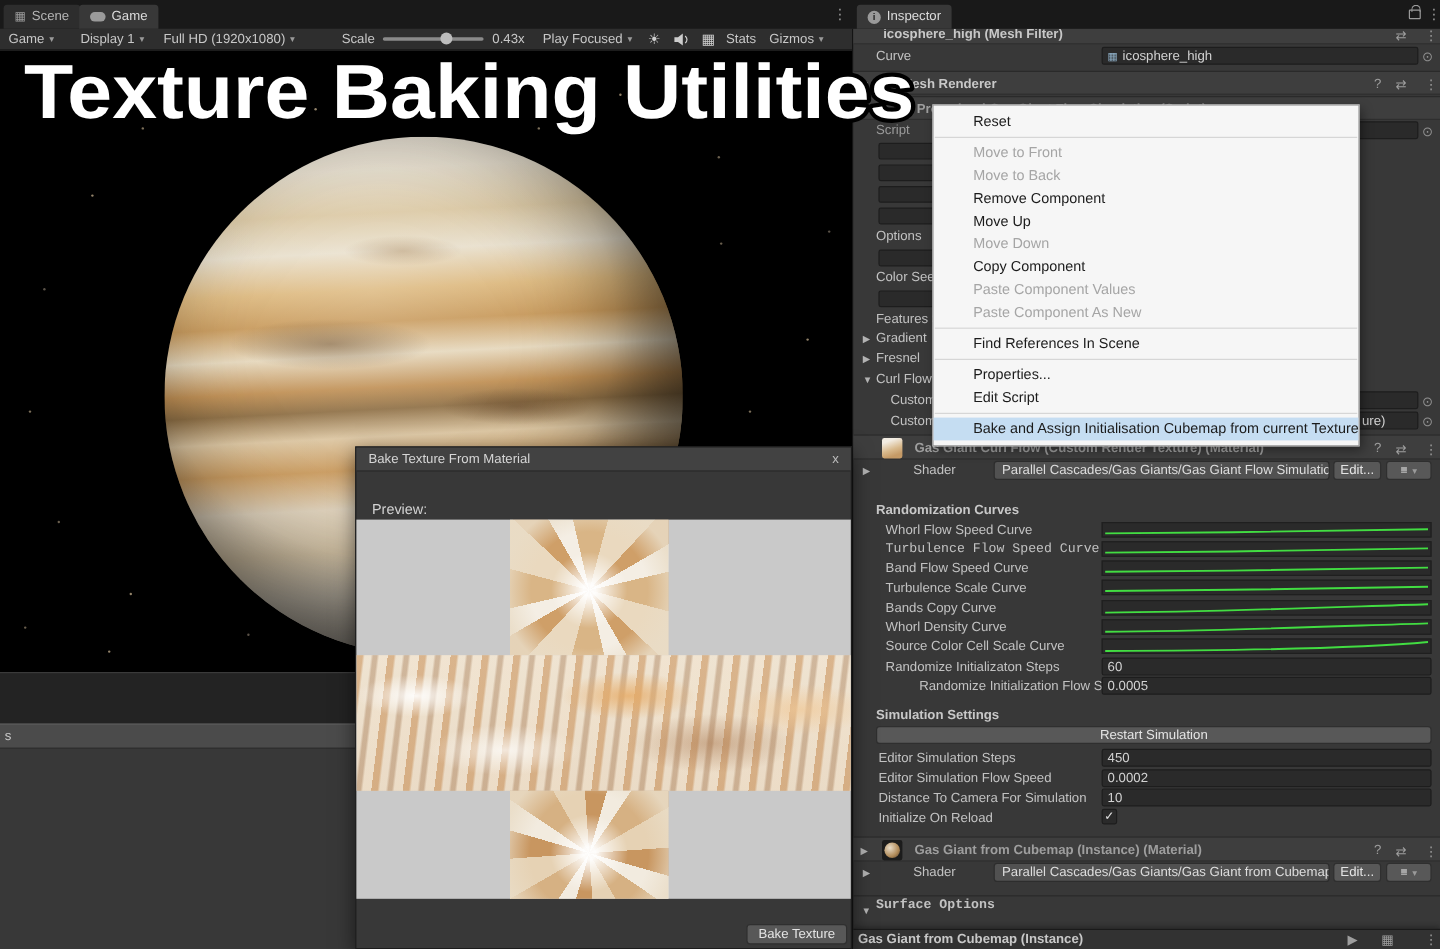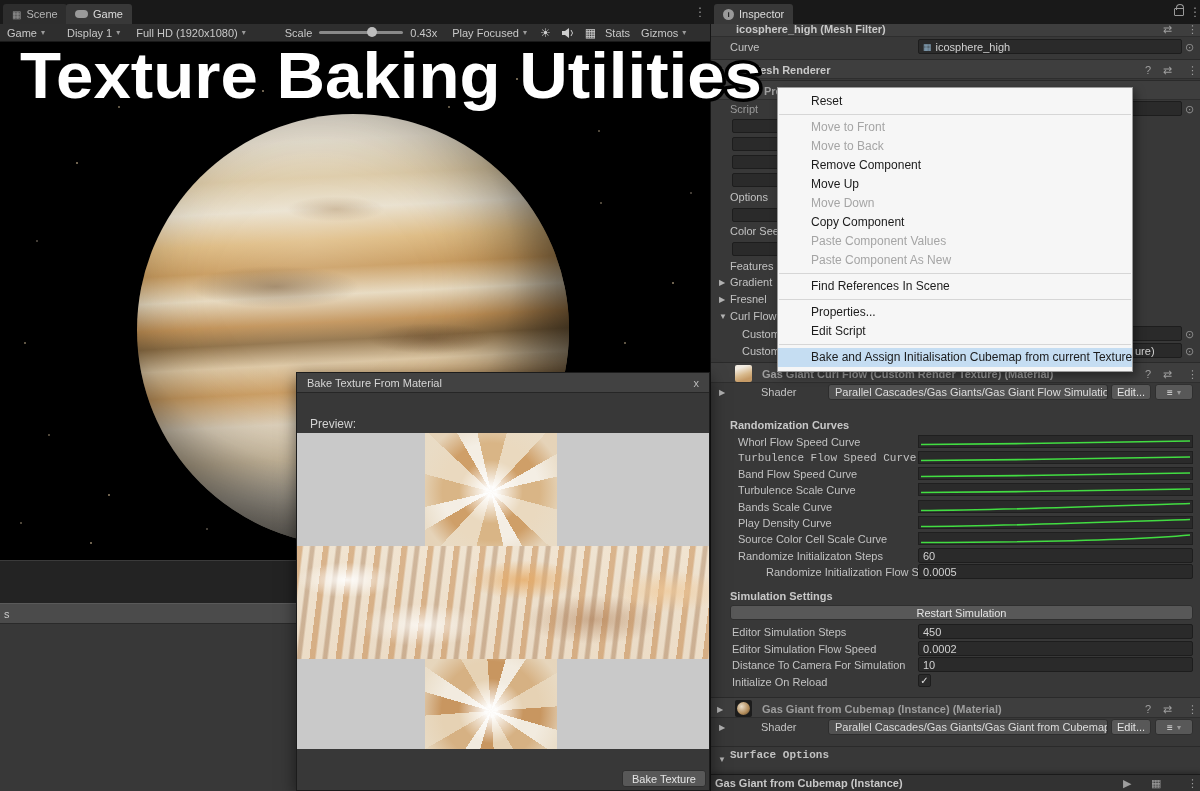--- a/index.html
+++ b/index.html
@@ -272,25 +272,25 @@
         <path d="M2 8.5 C 90 8, 190 6.5, 271 5" stroke="#42dd42" stroke-width="1.6" fill="none"></path>
       </svg></div>
   <span class="lbl" style="left:27px; top:444px;">Band Flow Speed Curve</span>
   <div class="curve-field" style="top:443px;"><svg width="273" height="11" viewBox="0 0 273 11">
         <path d="M2 8.5 C 90 8, 190 6.5, 271 5" stroke="#42dd42" stroke-width="1.6" fill="none"></path>
       </svg></div>
   <span class="lbl" style="left:27px; top:460px;text-align:center;">Turbulence Scale Curve</span>
   <div class="curve-field" style="top:459px;"><svg width="273" height="11" viewBox="0 0 273 11">
         <path d="M2 8.5 C 90 8, 190 6.5, 271 5" stroke="#42dd42" stroke-width="1.6" fill="none"></path>
       </svg></div>
-  <span class="lbl" style="left:27px; top:477px;">Bands Scale Curve</span>
+  <span class="lbl" style="left:27px; top:477px;">Bands Copy Curve</span>
   <div class="curve-field" style="top:476px;"><svg width="273" height="11" viewBox="0 0 273 11">
         <path d="M2 9.5 C 90 9, 190 5, 271 2.5" stroke="#42dd42" stroke-width="1.6" fill="none"></path>
       </svg></div>
-  <span class="lbl" style="left:27px; top:493px;">Play Density Curve</span>
+  <span class="lbl" style="left:27px; top:493px;">Whorl Density Curve</span>
   <div class="curve-field" style="top:492px;"><svg width="273" height="11" viewBox="0 0 273 11">
         <path d="M2 9.5 C 90 9, 190 5, 271 2.5" stroke="#42dd42" stroke-width="1.6" fill="none"></path>
       </svg></div>
   <span class="lbl" style="left:27px; top:509px;">Source Color Cell Scale Curve</span>
   <div class="curve-field" style="top:508px;"><svg width="273" height="11" viewBox="0 0 273 11">
         <path d="M2 9.5 C 140 9, 230 6, 271 2" stroke="#42dd42" stroke-width="1.6" fill="none"></path>
       </svg></div>
 
   <span class="lbl" style="left:27px; top:526px;">Randomize Initializaton Steps</span>
   <div class="field" style="left:207px; top:524px; width:275px;">

